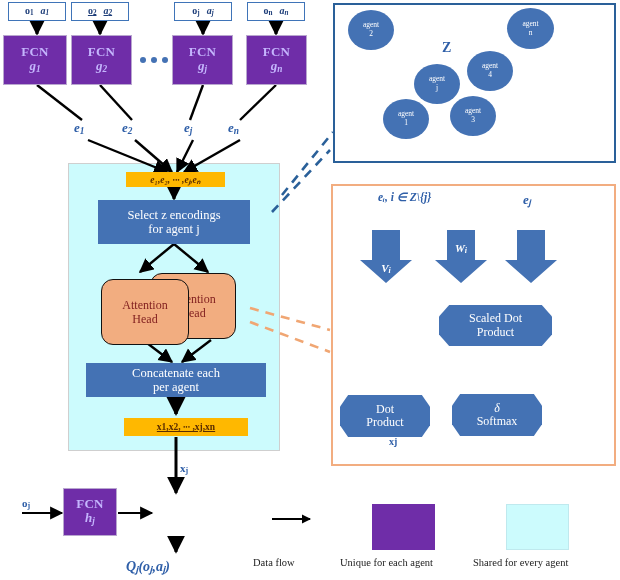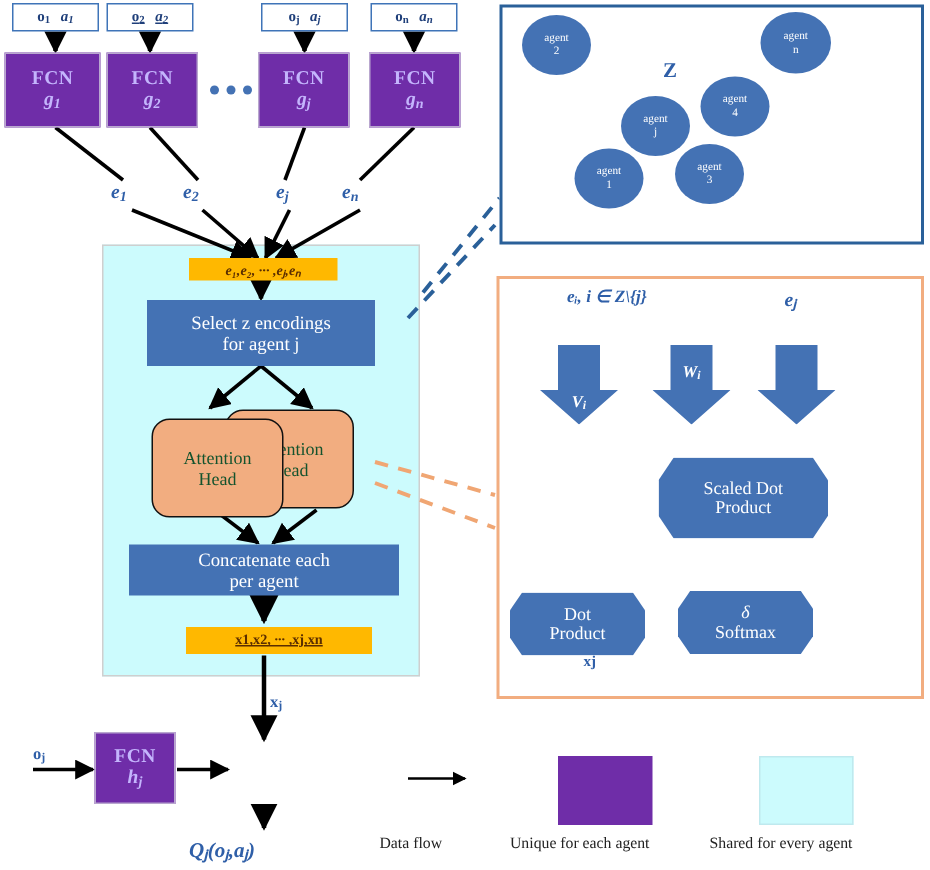--- a/index.html
+++ b/index.html
@@ -16,21 +16,21 @@
        justify-content:center;line-height:1.05;border:1px solid #b9a7cf;}
   .fcn .t1{font-size:13px;font-weight:bold;letter-spacing:.3px;}
   .fcn .t2{font-size:13px;font-style:italic;font-weight:bold;}
   .elab{color:#2f5fa8;font-style:italic;font-weight:bold;font-size:13px;}
   .cyanpanel{background:#ccfbfd;border:1px solid #cfcfcf;}
   .bluebox{background:#4472b4;color:#fff;display:flex;flex-direction:column;align-items:center;
            justify-content:center;text-align:center;font-size:12.5px;line-height:1.12;}
   .orangebar{background:#ffb800;color:#5a2d00;display:flex;align-items:center;justify-content:center;
              font-weight:bold;font-size:9.5px;font-style:italic;}
   .orangebar.plain{font-style:normal;}
-  .ahead{background:#f2ad80;border:1.6px solid #111;border-radius:12px;color:#14532d;
+  .ahead{background:#f2ad80;border:1.6px solid #111;border-radius:12px;color:#7f1d1d;
          display:flex;flex-direction:column;align-items:center;justify-content:center;
          font-size:12px;line-height:1.2;text-align:center;}
   .panel-blue{border:2.5px solid #2a6099;background:#fff;}
   .panel-orange{border:2.5px solid #f2ad80;background:#fff;}
   .agent{background:#4472b4;color:#fff;border-radius:50%;display:flex;flex-direction:column;
          align-items:center;justify-content:center;font-size:7.5px;line-height:1.15;text-align:center;}
   .zlabel{color:#2f5fa8;font-weight:bold;font-size:14px;}
   .oct{background:#4472b4;color:#fff;display:flex;flex-direction:column;align-items:center;
        justify-content:center;text-align:center;font-size:12px;line-height:1.1;
        clip-path:polygon(9% 0,91% 0,100% 28%,100% 72%,91% 100%,9% 100%,0 72%,0 28%);}
@@ -227,21 +227,21 @@
       </svg>
     <div class="abs wlab" style="left:0;top:12px;width:52px;text-align:center;"><span>W</span><span class="sub">i</span></div>
   </div>
   <div class="abs" style="left:505px;top:230px;width:52px;height:53px;">
     <svg width="52" height="53" viewBox="0 0 52 53">
         <polygon points="12,0 40,0 40,30 52,30 26,53 0,30 12,30" fill="#4472b4"></polygon>
       </svg>
     <div class="abs wlab" style="left:0;top:12px;width:52px;text-align:right;"><span>W</span><span class="sub">j</span></div>
   </div>
 
-  <div class="abs oct" style="left:439px;top:305px;width:113px;height:54px;">
+  <div class="abs oct" style="left:439px;top:305px;width:113px;height:41px;">
     <div>Scaled Dot</div>
     <div>Product</div>
   </div>
 
   <div class="abs oct" style="left:452px;top:394px;width:90px;height:42px;">
     <div style="font-style:italic;">δ</div>
     <div>Softmax</div>
   </div>
 
   <div class="abs oct" style="left:340px;top:395px;width:90px;height:42px;">

